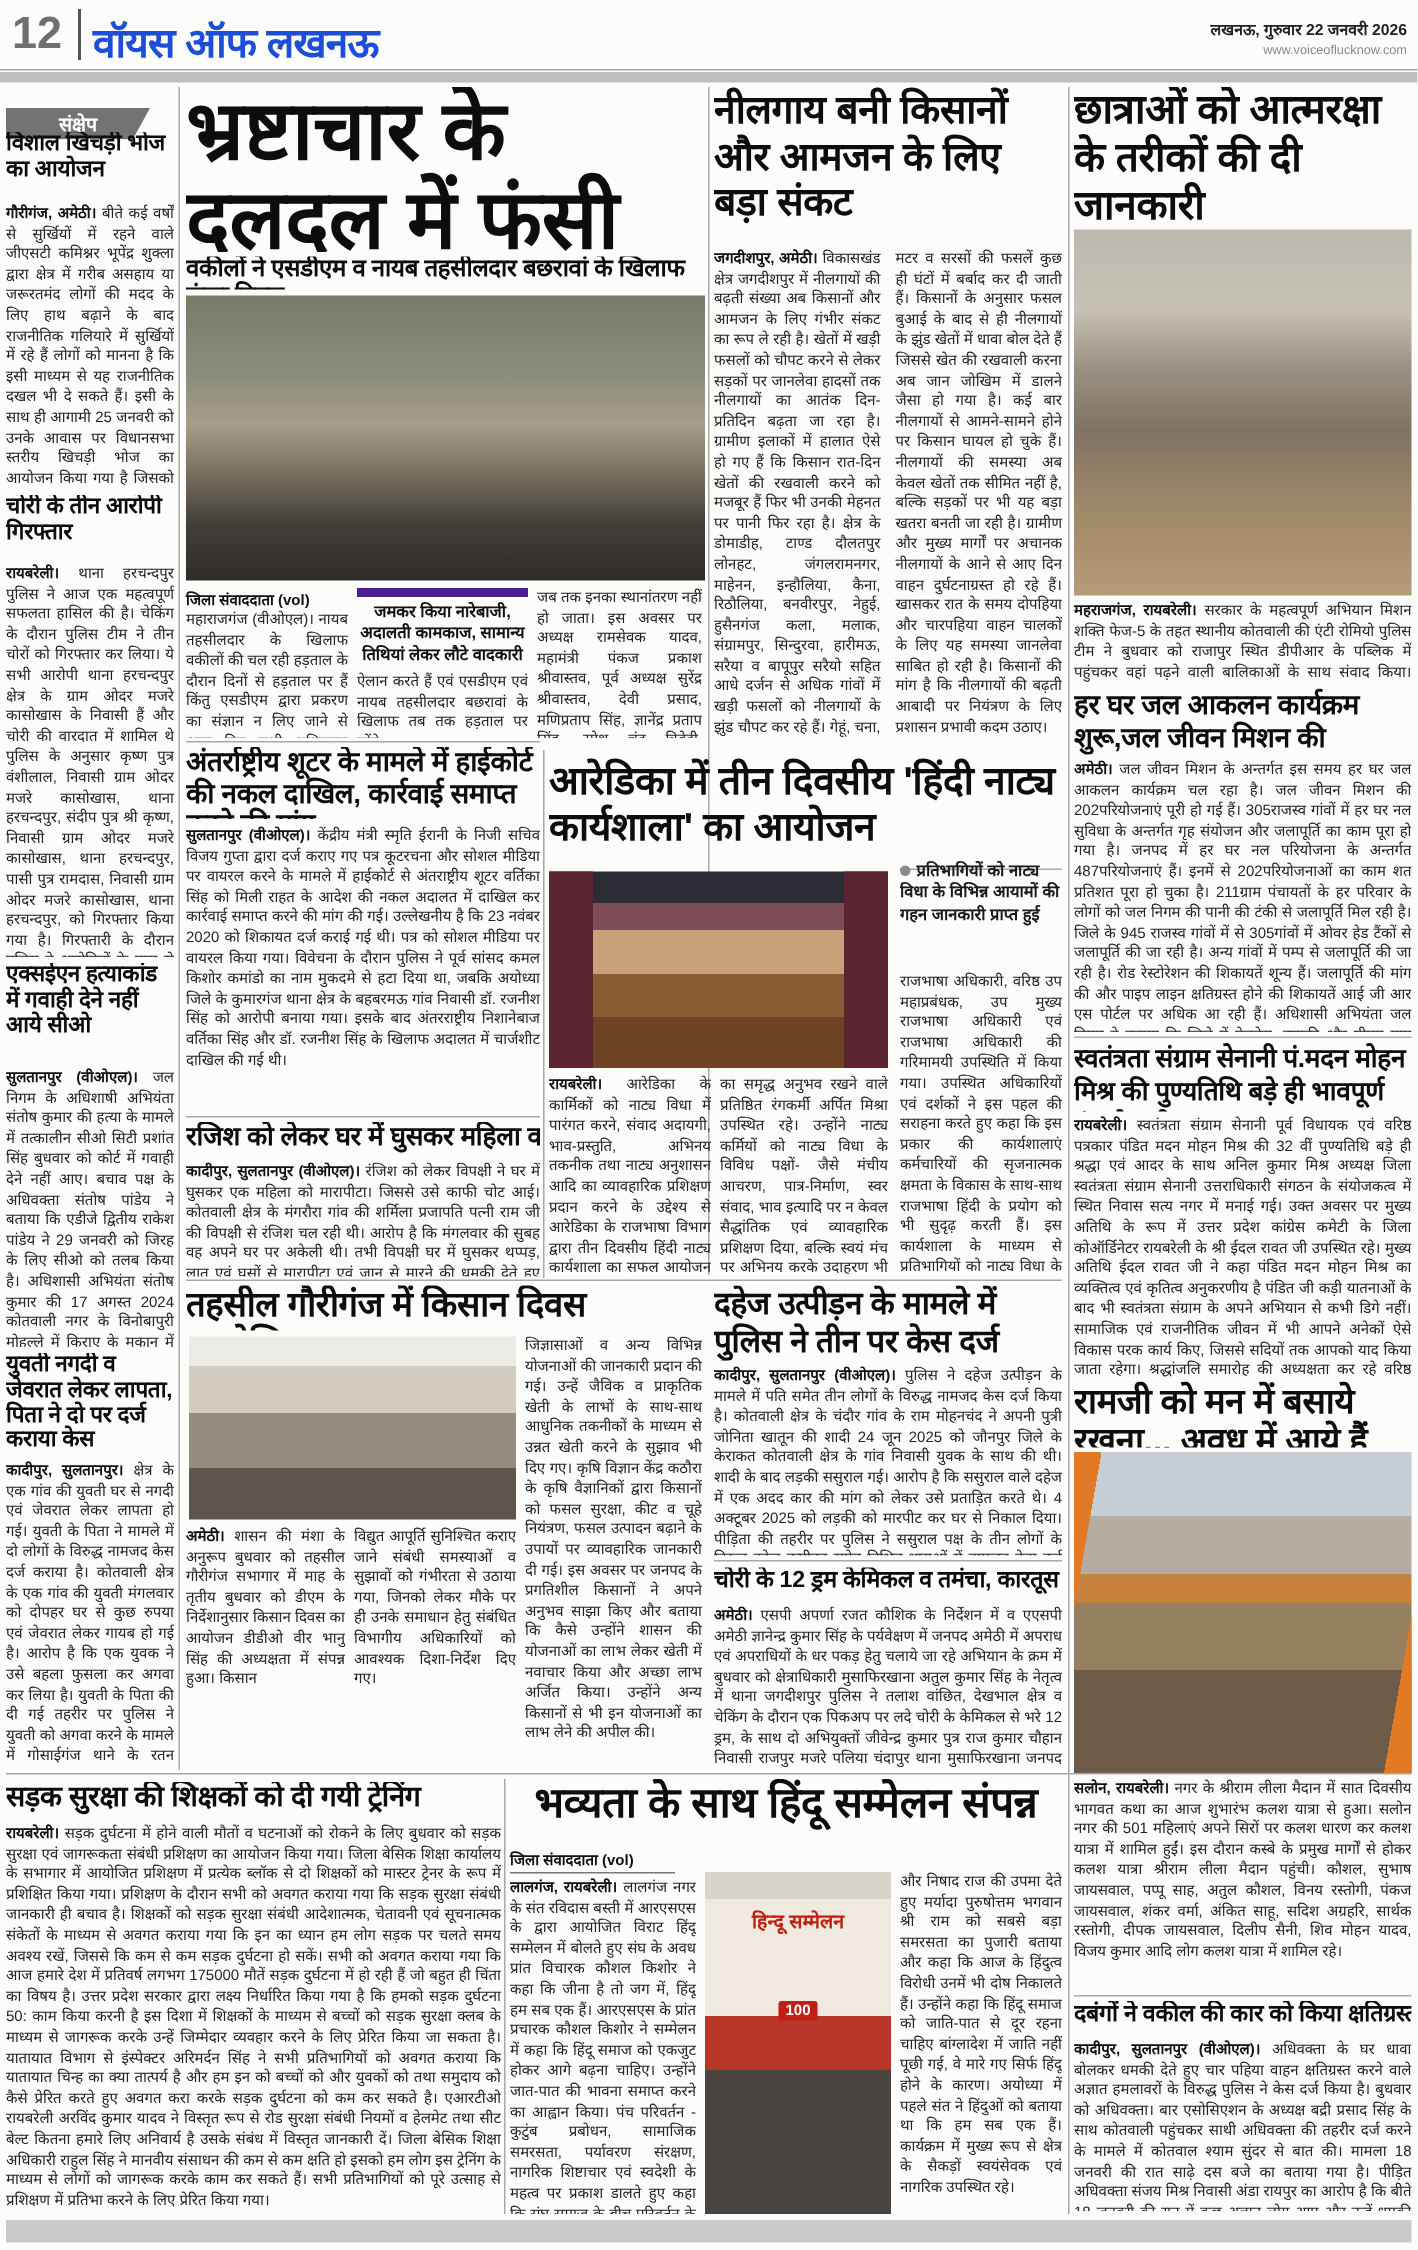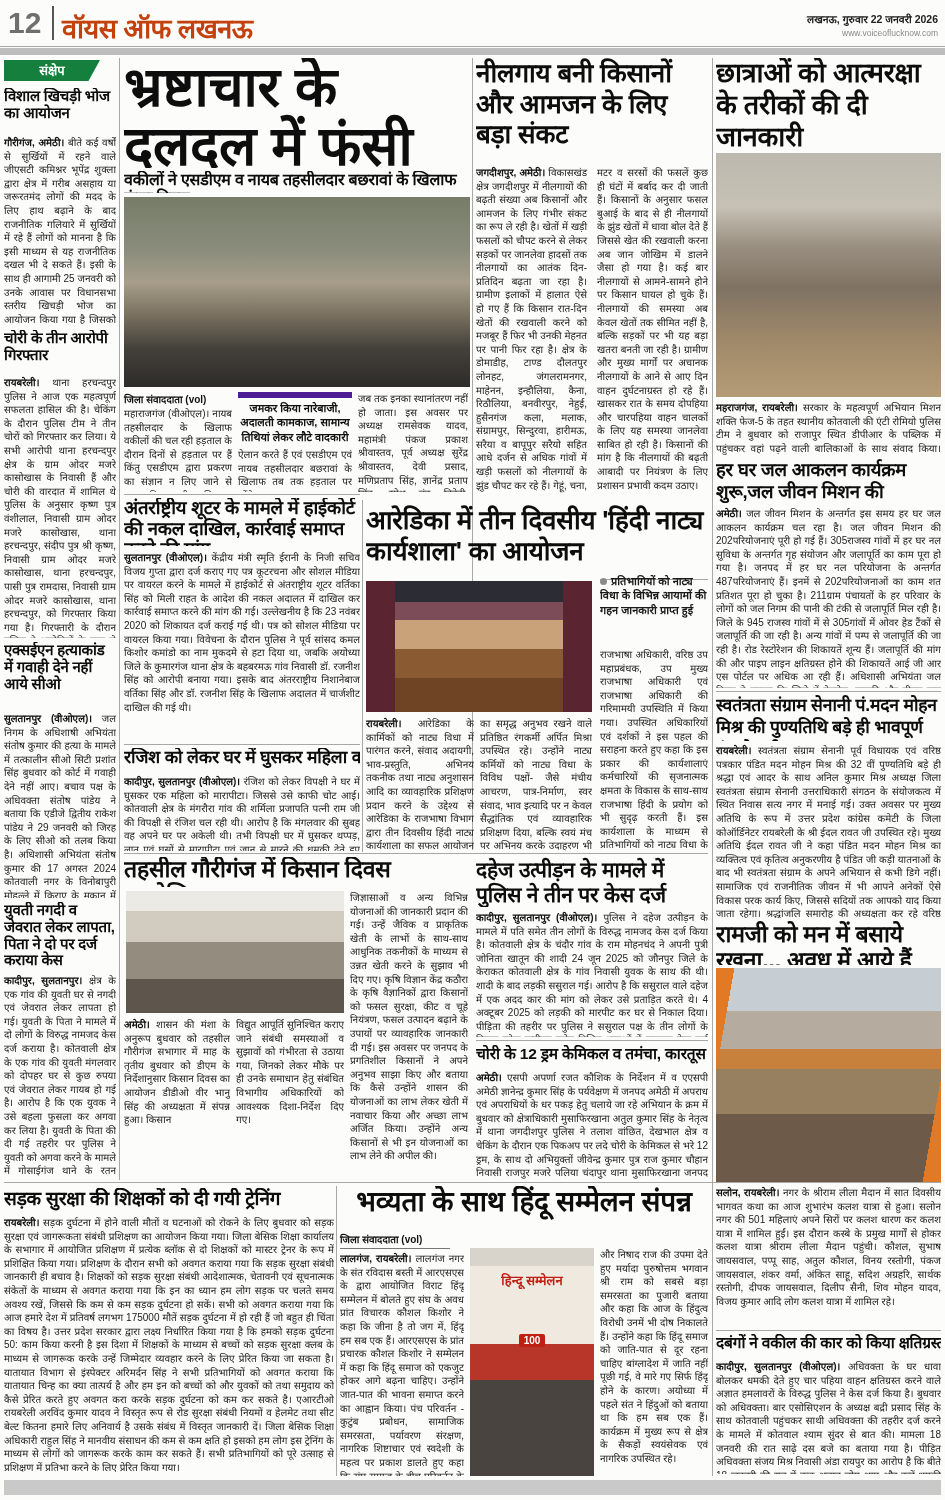--- a/index.html
+++ b/index.html
@@ -24,28 +24,28 @@
   .badge100{background:#c01f14;color:#fff;font-weight:bold;font-size:10px;padding:1px 5px;border-radius:2px;display:inline-block;}
   .bullet-dot{display:inline-block;width:7px;height:7px;border-radius:50%;background:#8a8a8a;margin-right:4px;}
   .inset{font-size:11px;font-weight:bold;text-align:center;line-height:1.3;border-top:6px solid #4c1d95;padding-top:3px;color:#111;}
 </style>
 </head>
 <body>
 
 <div class="abs" style="left:0;top:0;width:945px;height:46px;">
   <div class="abs" style="left:8px;top:6px;font-size:30px;font-weight:bold;color:#6f6f6f;">12</div>
   <div class="abs" style="left:52px;top:6px;width:2px;height:34px;background:#555;"></div>
-  <div class="abs" style="left:62px;top:9px;font-size:27px;font-weight:bold;color:#c2410c;letter-spacing:-0.5px;">वॉयस ऑफ लखनऊ</div>
+  <div class="abs" style="left:62px;top:9px;font-size:27px;font-weight:bold;color:#1d4ed8;letter-spacing:-0.5px;">वॉयस ऑफ लखनऊ</div>
   <div class="abs" style="left:760px;top:12px;width:178px;text-align:right;font-size:10.5px;font-weight:bold;color:#222;">लखनऊ, गुरुवार 22 जनवरी 2026</div>
   <div class="abs" style="left:760px;top:28px;width:178px;text-align:right;font-size:8.5px;color:#8a8a8a;">www.voiceoflucknow.com</div>
 </div>
 <div class="abs hline" style="left:0;top:46px;width:945px;"></div>
 <div class="abs" style="left:0;top:48px;width:945px;height:7px;background:#bdbdbd;"></div>
 
-<div class="abs" style="left:4px;top:60px;width:96px;height:21px;background:#15803d;color:#fff;font-size:13px;font-weight:bold;text-align:center;line-height:21px;clip-path:polygon(0 0,100% 0,88% 100%,0 100%);">संक्षेप</div>
+<div class="abs" style="left:4px;top:72px;width:96px;height:21px;background:#737373;color:#fff;font-size:13px;font-weight:bold;text-align:center;line-height:21px;clip-path:polygon(0 0,100% 0,88% 100%,0 100%);">संक्षेप</div>
 
 <div class="abs hl" style="left:4px;top:88px;width:112px;height:44px;font-size:15px;">विशाल खिचड़ी भोज का आयोजन</div>
 <p class="abs bt" style="left:4px;top:136px;width:112px;height:188px;">
   <span class="dl">गौरीगंज, अमेठी।</span>
   <span>बीते कई वर्षों से सुर्खियों में रहने वाले जीएसटी कमिश्नर भूपेंद्र शुक्ला द्वारा क्षेत्र में गरीब असहाय या जरूरतमंद लोगों की मदद के लिए हाथ बढ़ाने के बाद राजनीतिक गलियारे में सुर्खियों में रहे हैं लोगों को मानना है कि इसी माध्यम से यह राजनीतिक दखल भी दे सकते हैं। इसी के साथ ही आगामी 25 जनवरी को उनके आवास पर विधानसभा स्तरीय खिचड़ी भोज का आयोजन किया गया है जिसको लेकर तरह-तरह की चर्चाओं का बाजार गर्म है फिलहाल खिचड़ी भोज के आयोजन की विशाल तैयारी चल रही है जिसमें भारी भीड़ जुटने की संभावना बताई जा रही है।</span>
 </p>
 
 <div class="abs hl" style="left:4px;top:330px;width:112px;height:42px;font-size:15px;">चोरी के तीन आरोपी गिरफ्तार</div>
 <p class="abs bt" style="left:4px;top:376px;width:112px;height:262px;">
   <span class="dl">रायबरेली।</span>

